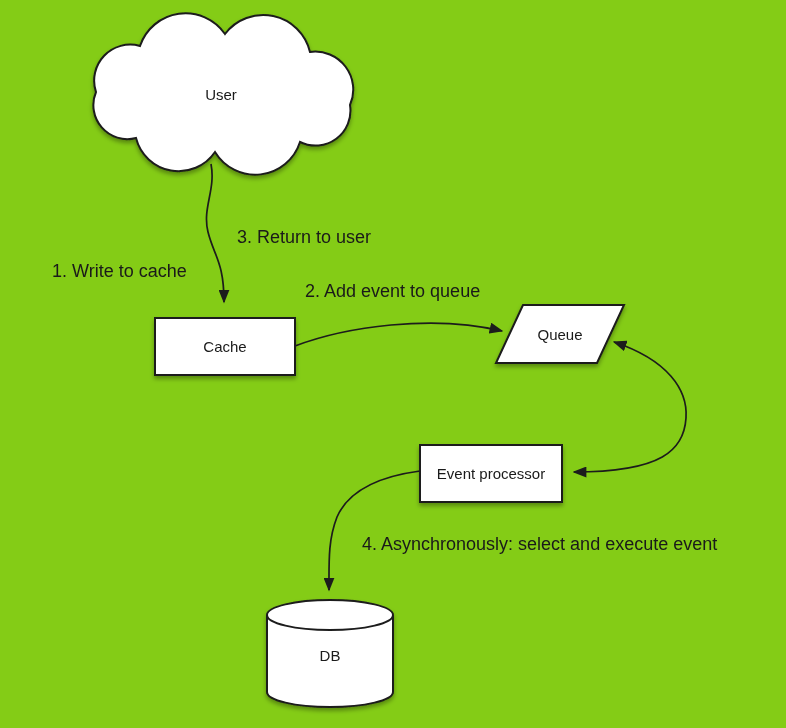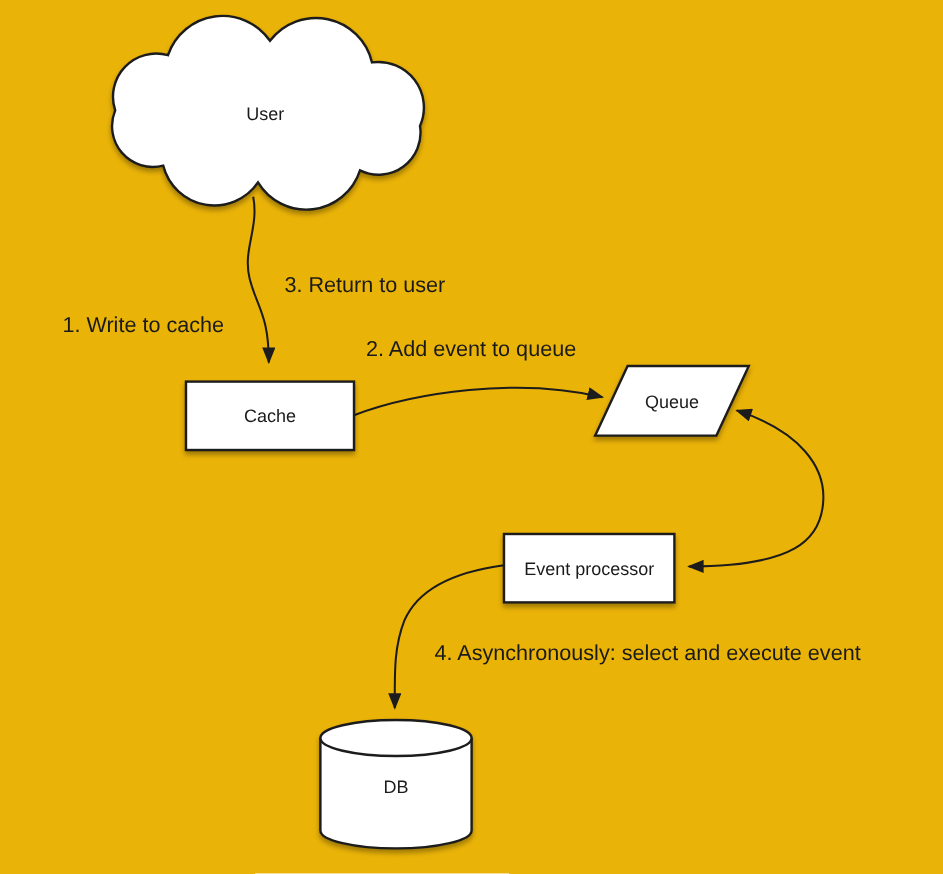--- a/index.html
+++ b/index.html
@@ -8,21 +8,21 @@
     background: #ffffff;
     width: 786px;
     height: 728px;
     overflow: hidden;
     font-family: "Liberation Sans", sans-serif;
   }
   .canvas-wrap {
     position: relative;
     width: 786px;
     height: 728px;
-    background: #eab308;
+    background: #84cc16;
   }
   svg { display: block; }
   .shape {
     fill: #ffffff;
     stroke: #1c1c1c;
     stroke-width: 2;
   }
   .edge {
     fill: none;
     stroke: #1c1c1c;

